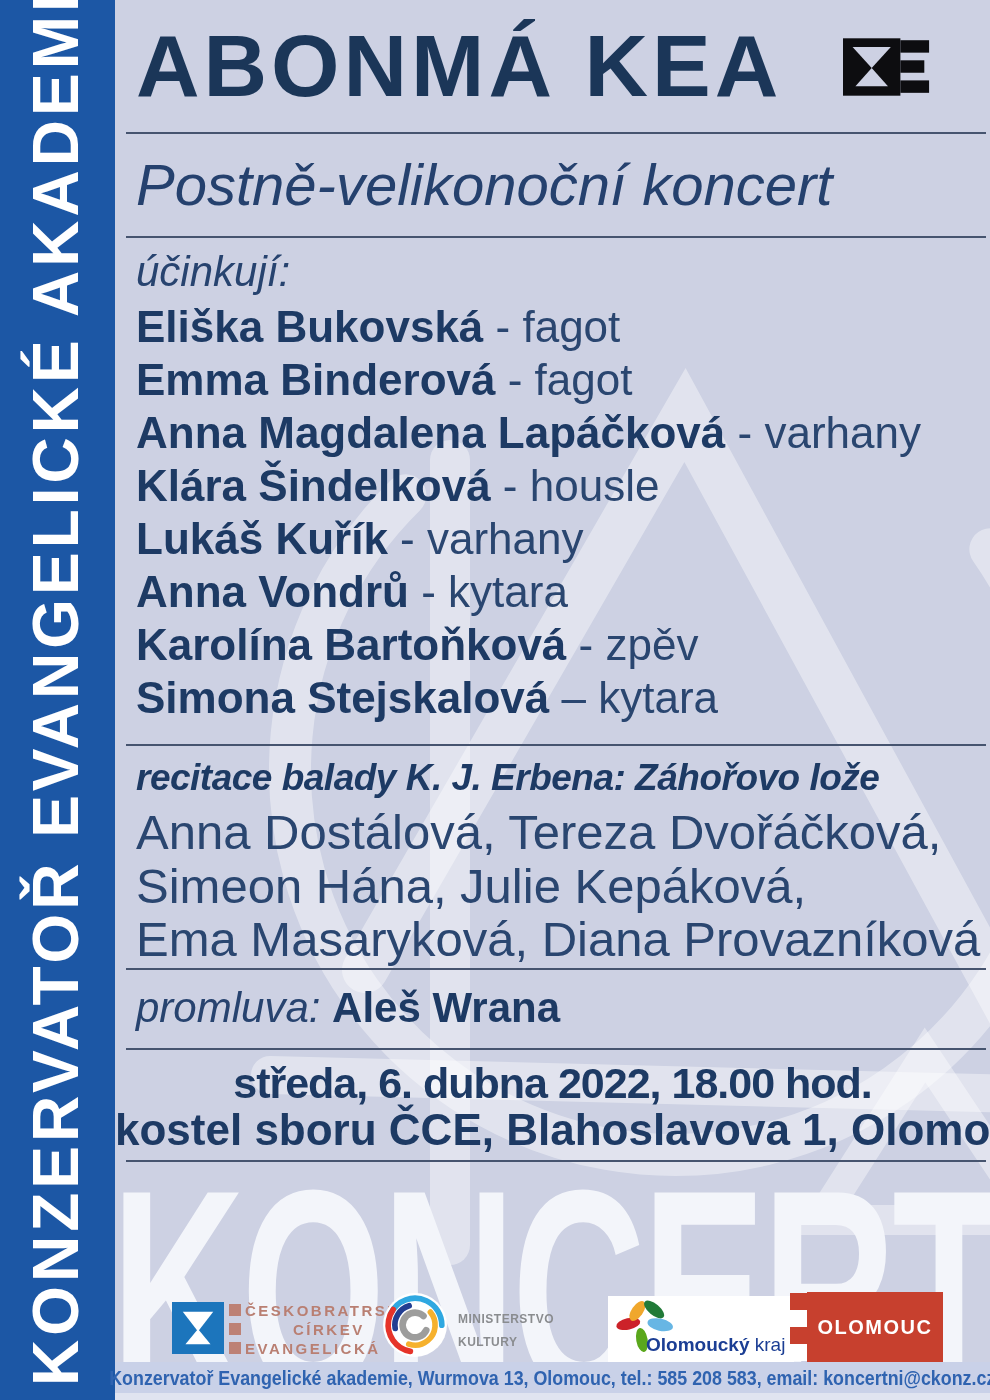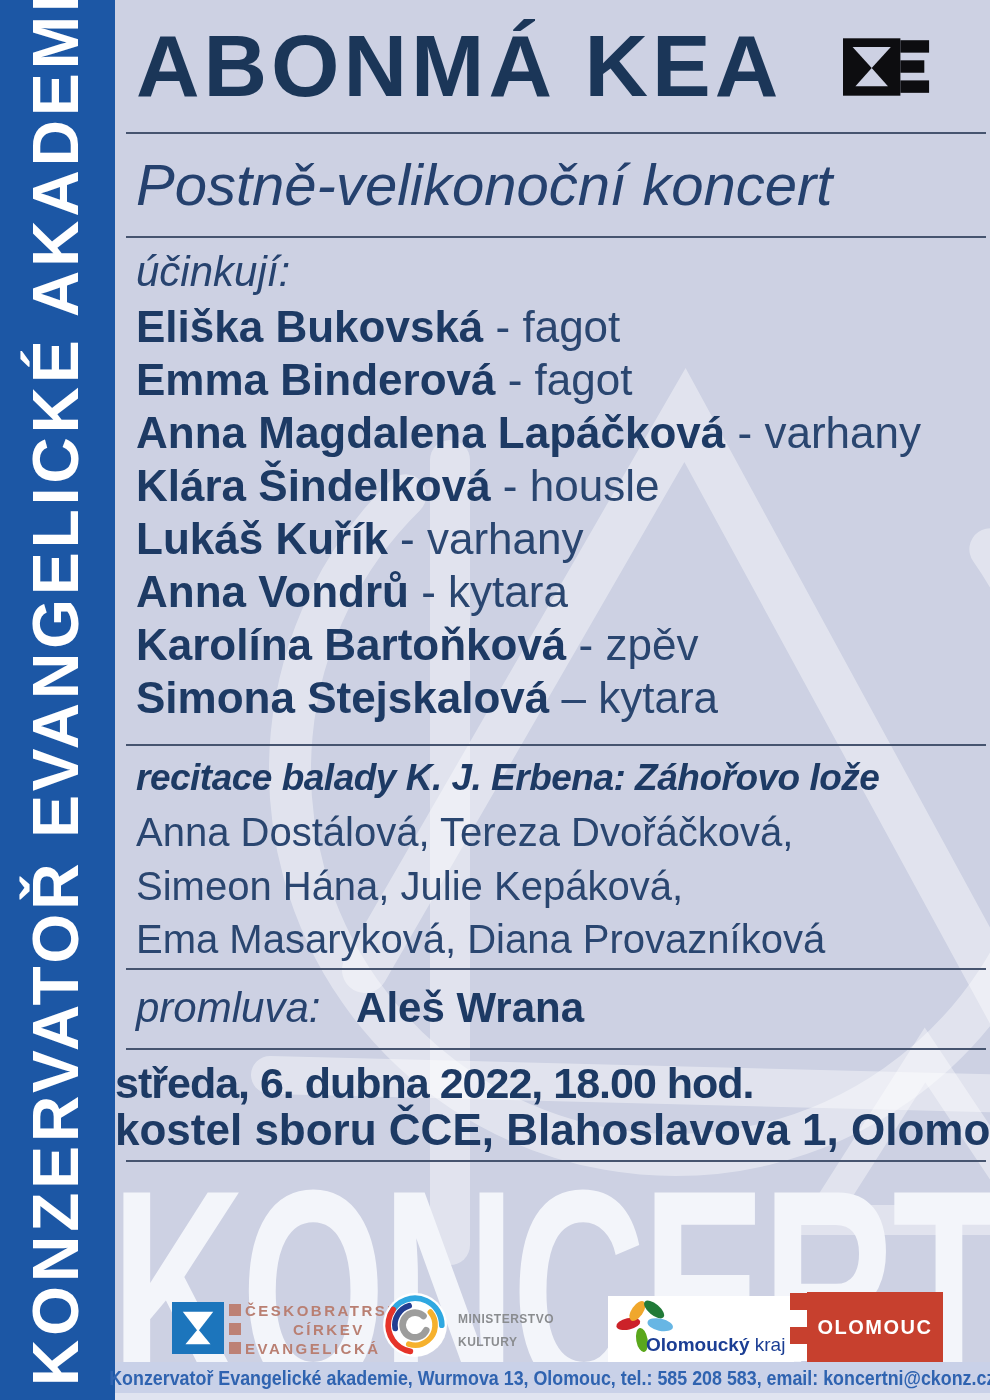--- a/index.html
+++ b/index.html
@@ -27,25 +27,25 @@
   
   .rule{position:absolute;left:126px;width:860px;border-top:2px solid #46546f;z-index:3;}
   
   .txt{position:absolute;left:136px;z-index:3;white-space:nowrap;}
   .title{top:16px;font-size:88px;line-height:100px;font-weight:700;letter-spacing:4px;color:#1b3658;}
   .subtitle{top:150px;font-size:58px;line-height:70px;font-style:italic;color:#25416e;}
   .seclabel{top:246px;font-size:42px;line-height:52px;font-style:italic;color:#27436f;}
   .performers{top:300px;font-size:44px;line-height:53px;color:#2a4670;}
   .performers .b{font-weight:700;color:#1d3a64;}
   .rectitle{top:755px;font-size:37px;line-height:46px;font-weight:700;font-style:italic;letter-spacing:-0.5px;color:#1d3a64;}
-  .recnames{top:806px;font-size:40px;line-height:53.5px;color:#2a4670;}
+  .recnames{top:806px;font-size:49px;line-height:53.5px;color:#2a4670;}
   .speech{top:982px;font-size:42px;line-height:52px;}
   .speech .lbl{font-style:italic;color:#27436f;text-align:right;}
-  .speech .b{font-weight:700;color:#1d3a64;margin-left:24px;}
-  .eventline{position:absolute;left:115px;width:875px;text-align:left;z-index:3;white-space:nowrap;color:#1d3a64;}
+  .speech .b{font-weight:700;color:#1d3a64;}
+  .eventline{position:absolute;left:115px;width:875px;text-align:center;z-index:3;white-space:nowrap;color:#1d3a64;}
   .date{top:1058px;font-size:43px;line-height:50px;font-weight:700;letter-spacing:-1px;}
   .venue{top:1108px;font-size:44px;line-height:44px;font-weight:700;}
   
   .kea-logo{position:absolute;left:843px;top:38px;z-index:3;}
   
   .logos{position:absolute;left:0;top:0;width:990px;height:1400px;z-index:5;pointer-events:none;}
   .church{position:absolute;left:172px;top:1300px;width:260px;height:60px;}
   .cce-box{position:absolute;left:0;top:2px;}
   .cce-sq{position:absolute;width:12px;height:12px;background:#bd8175;}
   .cce-line{position:absolute;left:73px;font-size:15px;font-weight:700;letter-spacing:2.5px;color:#b97f72;white-space:nowrap;}

